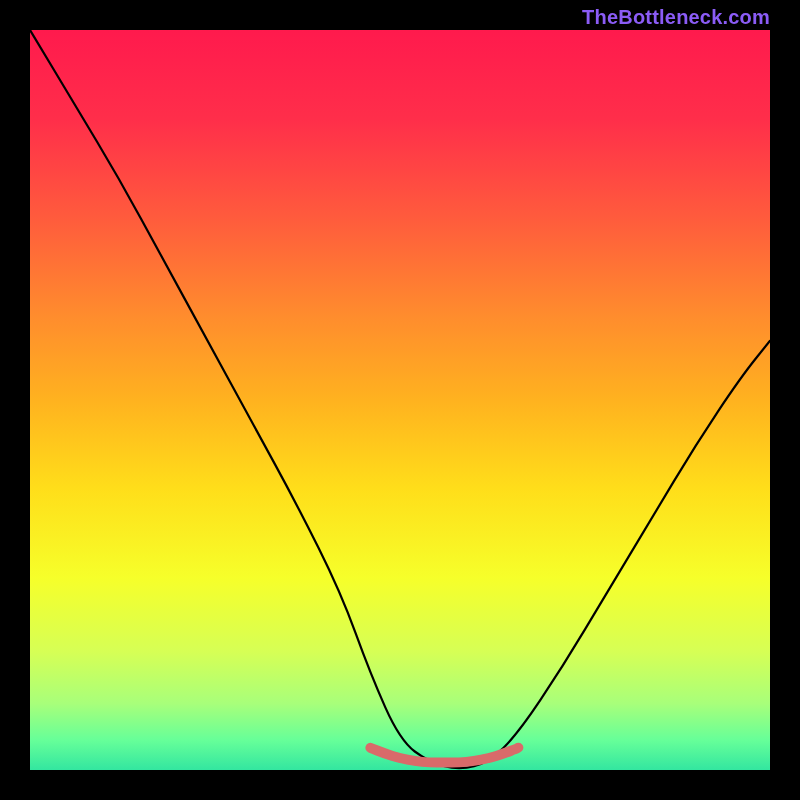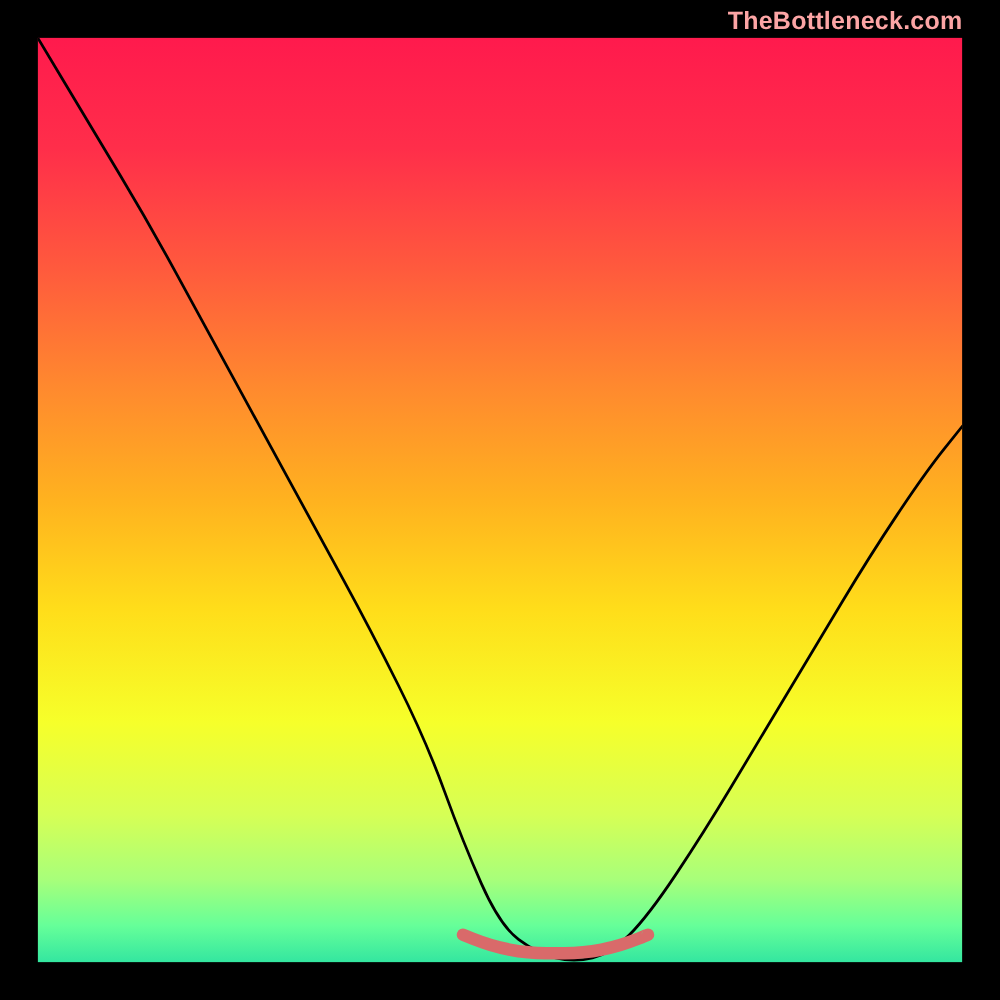--- a/index.html
+++ b/index.html
@@ -36,21 +36,21 @@
     position: absolute;
     left: 0;
     top: 0;
     width: 100%;
     height: 100%;
   }
   .watermark {
     position: absolute;
     top: 6px;
     right: 30px;
-    color: #fca5a5;
+    color: #8b5cf6;
     font-size: 20px;
     font-weight: 600;
     letter-spacing: 0.2px;
   }
 </style>
 </head>
 <body>
 
 <div class="frame">
 

